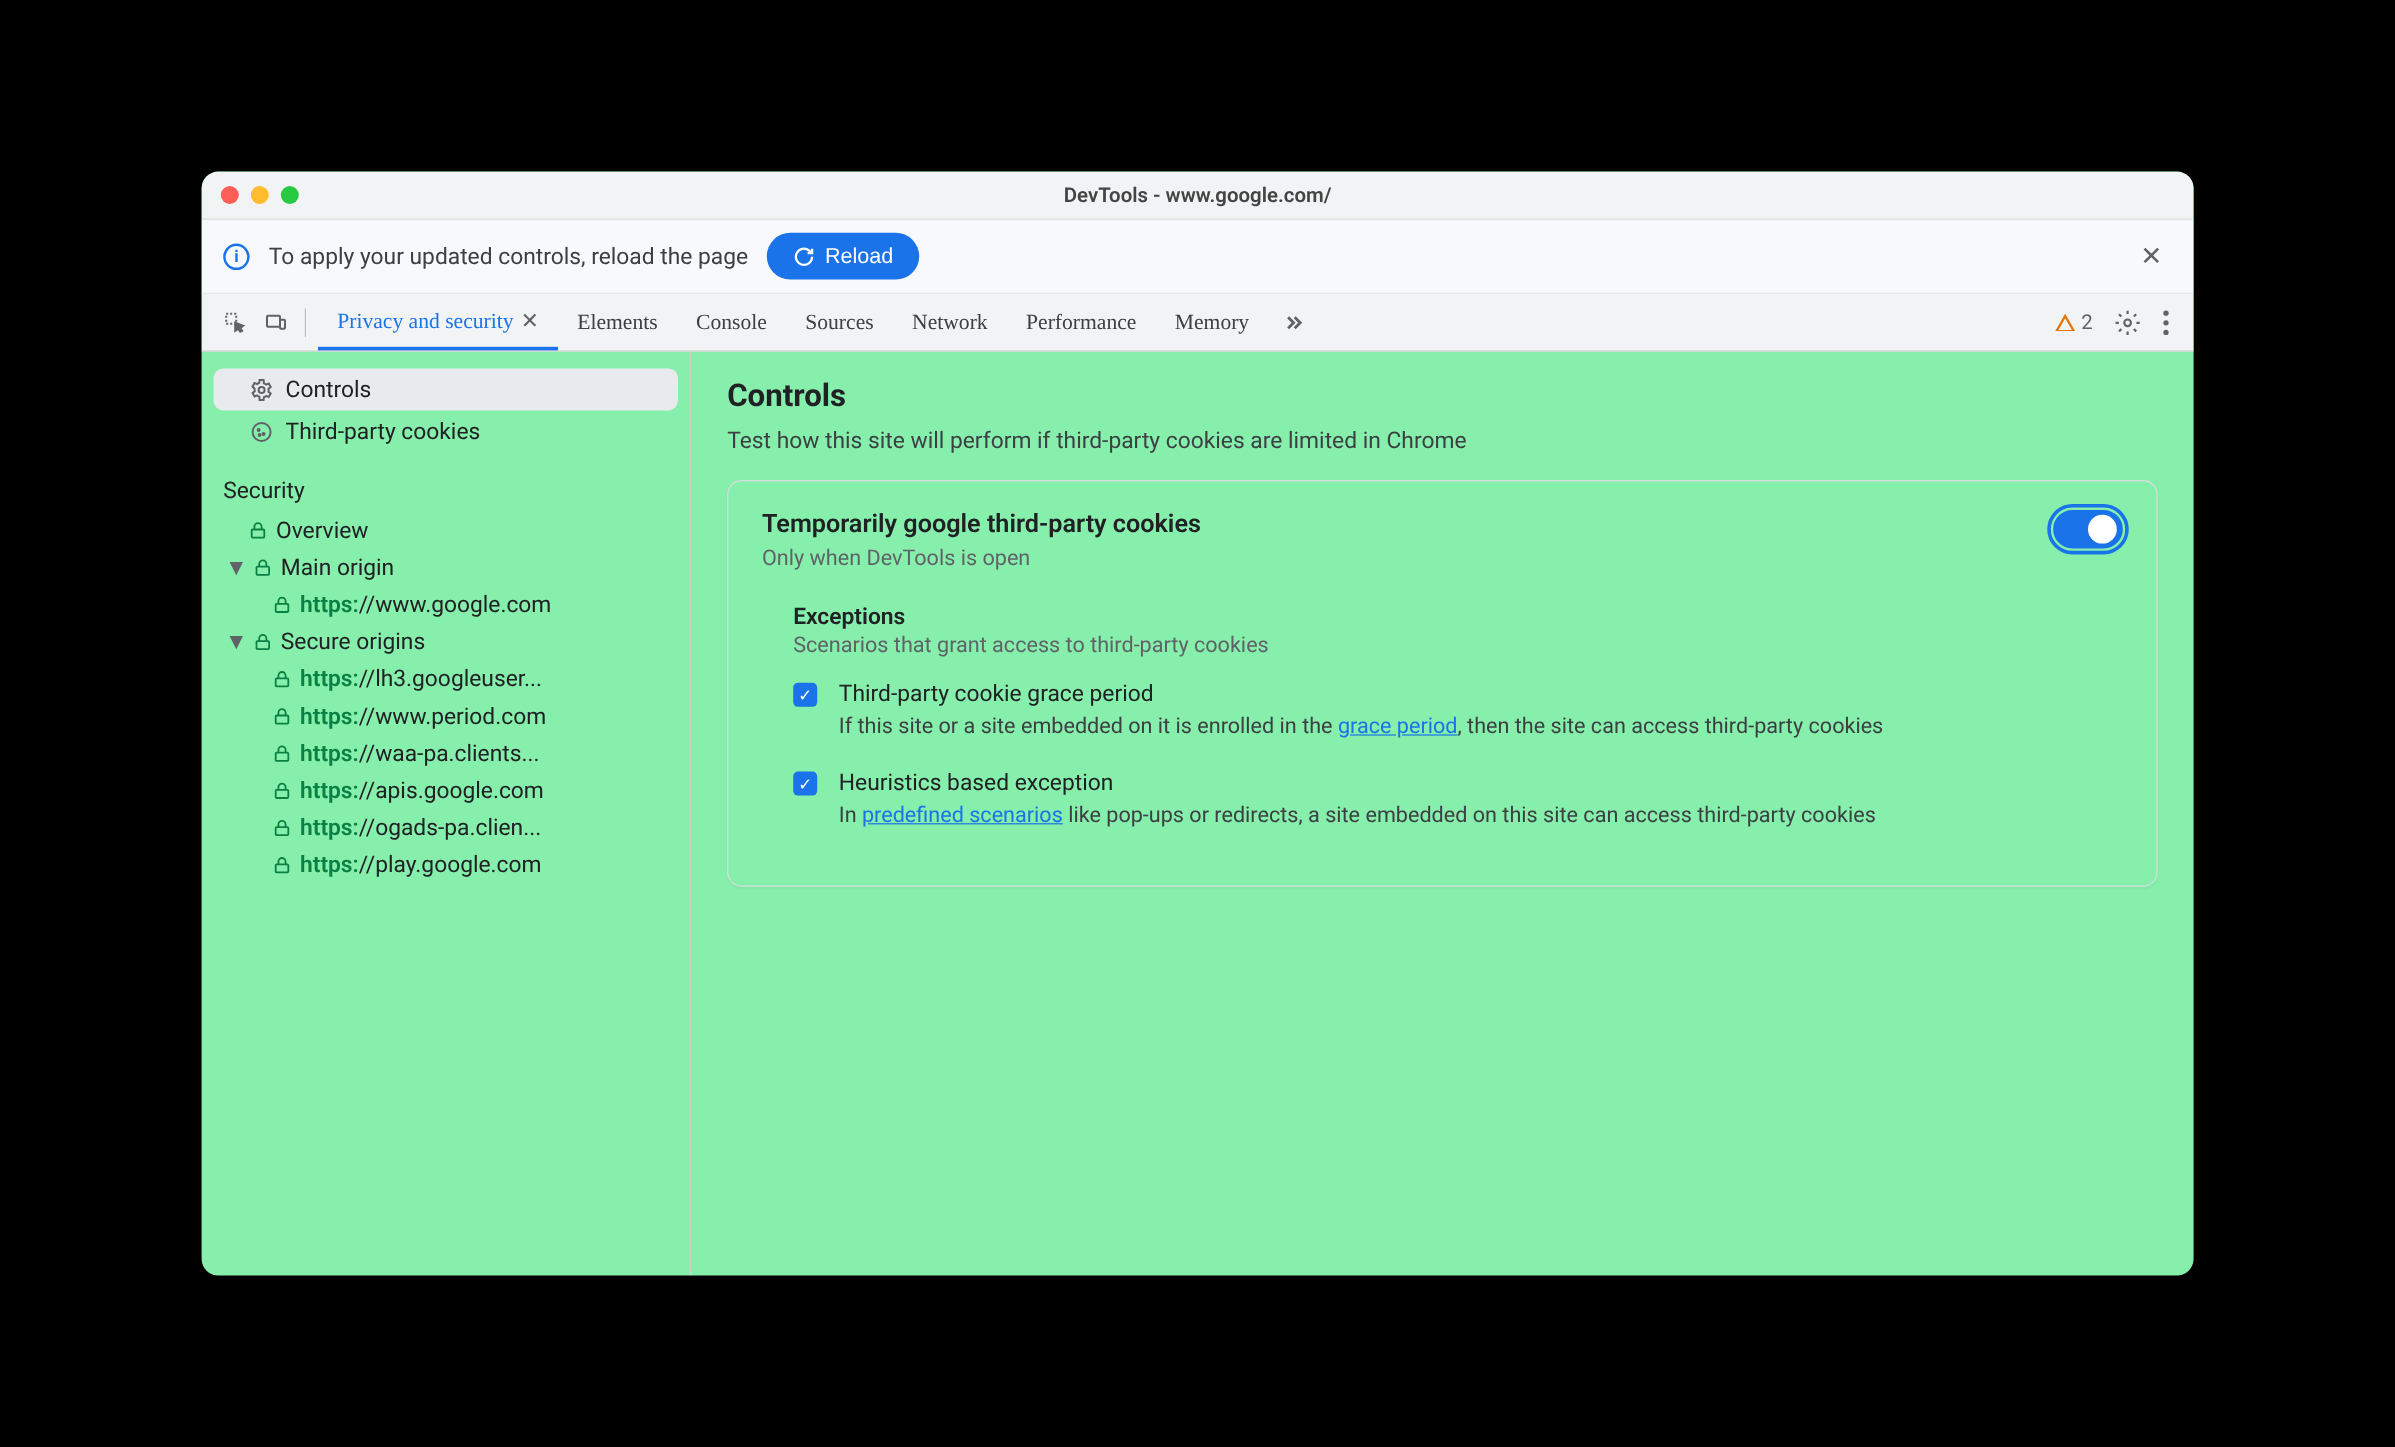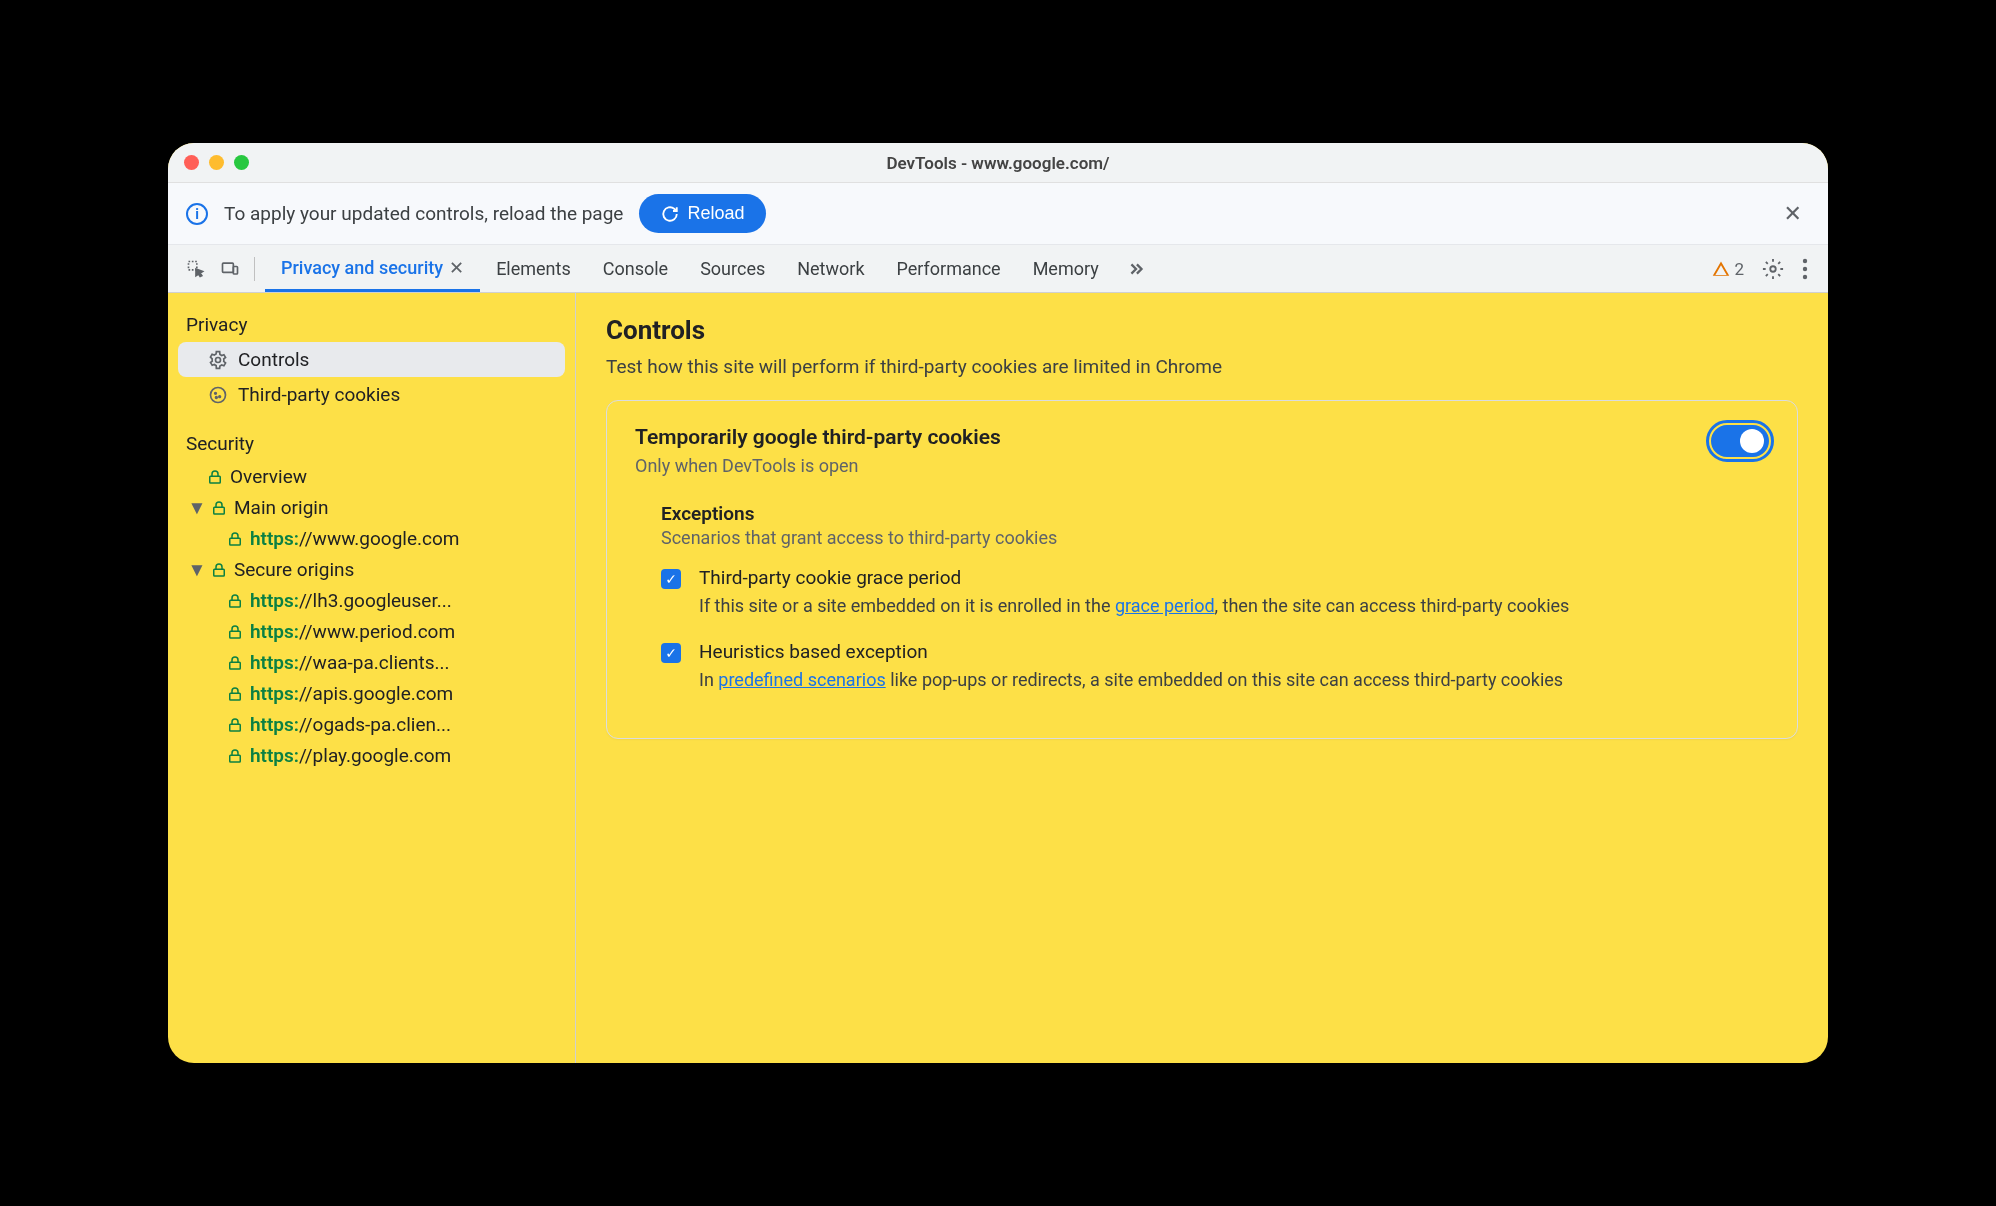--- a/index.html
+++ b/index.html
@@ -10,22 +10,22 @@
   height: 1206px;
   display: flex;
   align-items: center;
   justify-content: center;
   font-size: 18px;
   color: #202124;
 }
 .window {
   width: 1660px;
   height: 920px;
-  background: #fde047;
-  border-radius: 26px;
+  background: #86efac;
+  border-radius: 14px;
   overflow: hidden;
   box-shadow: 0 20px 60px rgba(0,0,0,0.5);
   display: flex;
   flex-direction: column;
 }
 .titlebar {
   height: 40px;
   background: #f1f3f4;
   display: flex;
   align-items: center;
@@ -80,21 +80,21 @@
   border-bottom: 1px solid #d0d0d0;
   padding: 0 8px;
 }
 .tabbar-left {
   display: flex; align-items: center; gap: 14px; padding: 0 10px;
 }
 .tabbar-icon { width: 20px; height: 20px; color: #5f6368; cursor: pointer; }
 .tabs { display: flex; align-items: stretch; }
 .tab {
   padding: 0 16px; display: flex; align-items: center; gap: 6px;
-  color: #3c4043; font-size: 18px; cursor: pointer;
+  color: #3c4043; font-size: 18px; cursor: pointer; font-family: Liberation Serif, serif;
 }
 .tab.active {
   color: #1a73e8; font-weight: 500;
   border-bottom: 3px solid #1a73e8;
 }
 .tab-close { color: #5f6368; font-size: 18px; cursor: pointer; }
 .more-tabs { display:flex; align-items:center; padding: 0 10px; cursor:pointer; color:#5f6368; }
 .tabbar-right {
   margin-left: auto; display: flex; align-items: center; gap: 18px; padding-right: 12px;
 }
@@ -249,21 +249,20 @@
       <svg class="kebab" width="6" height="22" viewBox="0 0 6 22">
         <circle cx="3" cy="3" r="2.2" fill="currentColor"></circle>
           <circle cx="3" cy="11" r="2.2" fill="currentColor"></circle>
           <circle cx="3" cy="19" r="2.2" fill="currentColor"></circle>
       </svg>
     </div>
   </div>
 
   <div class="content">
     <div class="sidebar">
-      <div class="sidebar-section-title">Privacy</div>
 
       <div class="sidebar-item selected">
         <svg class="gear-small" width="20" height="20" viewBox="0 0 24 24" fill="none" stroke="currentColor" stroke-width="2">
             <circle cx="12" cy="12" r="3"></circle>
             <path d="M19 12a7 7 0 0 0-.1-1.3l2.2-1.7-2-3.4-2.6 1a7 7 0 0 0-2.2-1.3L14 2h-4l-.3 2.8a7 7 0 0 0-2.2 1.3l-2.6-1-2 3.4L5 10.7A7 7 0 0 0 5 12c0 .4 0 .9.1 1.3L3 15l2 3.4 2.6-1a7 7 0 0 0 2.2 1.3L10 22h4l.3-2.8a7 7 0 0 0 2.2-1.3l2.6 1 2-3.4-2.2-1.7c.1-.4.1-.9.1-1.3z"></path>
           </svg>
         <span>Controls</span>
       </div>
       <div class="sidebar-item">
         <svg class="cookie-icon" width="20" height="20" viewBox="0 0 24 24" fill="none" stroke="currentColor" stroke-width="2">

